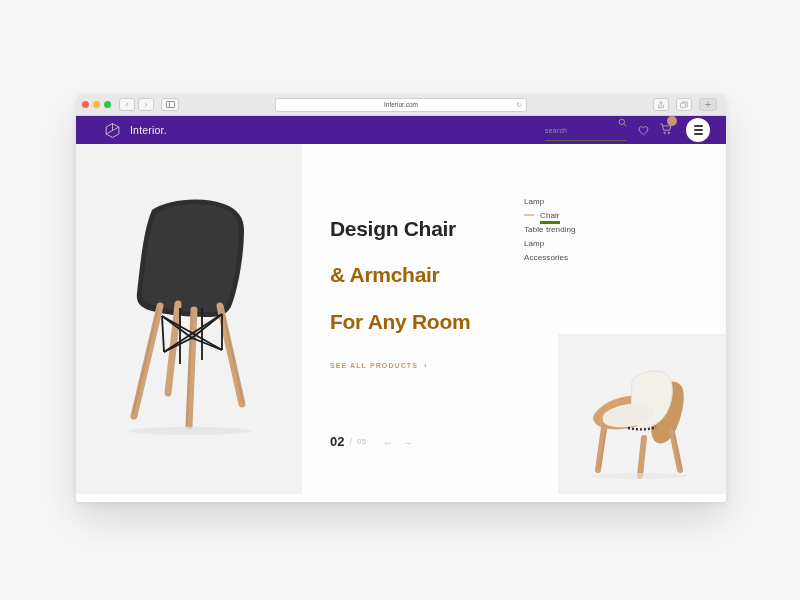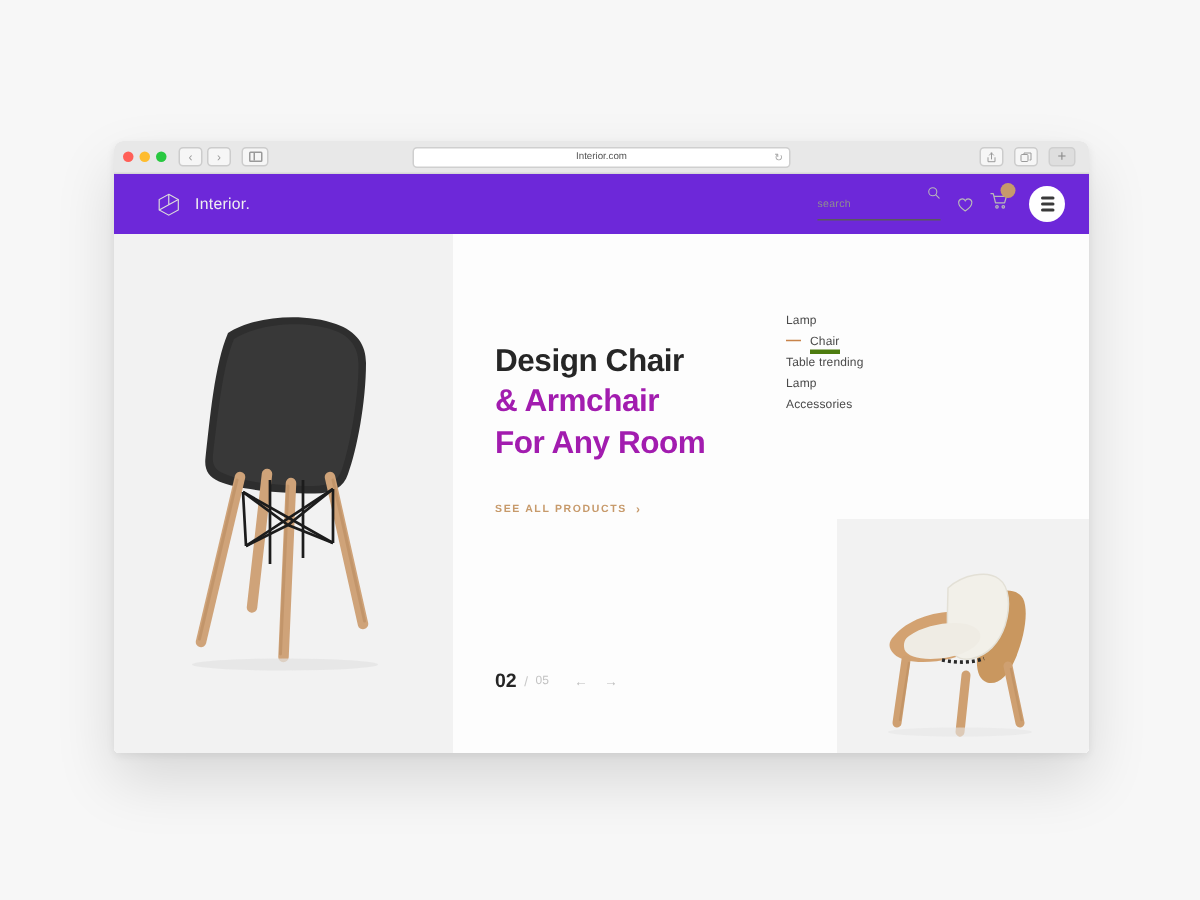--- a/index.html
+++ b/index.html
@@ -48,21 +48,21 @@
     display:flex; align-items:center; justify-content:center;
     font-size:6.5px; color:#555;
   }
   .reload { position:absolute; right:4px; font-size:7px; color:#aaa; }
 
   .chrome-right { margin-left:auto; display:flex; align-items:center; gap:4px; }
   .plus-btn { min-width:18px; background:#dedede; border-color:#cfcfcf; color:#8a8a8a; font-size:10px; }
 
   
   .nav {
-    height:40px; background:#6d28d9;
+    height:28px; background:#4c1d95;
     display:flex; align-items:center;
     padding:0 16px 0 28px;
   }
   .brand { display:flex; align-items:center; gap:9px; }
   .brand-name { color:#f0f0f0; font-size:10.5px; letter-spacing:.2px; }
 
   .nav-right { margin-left:auto; display:flex; align-items:center; gap:11px; }
   .search-wrap {
     position:relative; width:82px;
     border-bottom:1px solid #5a5a5a; padding-bottom:3px;
@@ -97,21 +97,21 @@
   .hero-img { position:absolute; left:14px; top:44px; width:200px; height:250px; }
 
   .content { flex:1; background:#fdfdfd; position:relative; padding:52px 0 0 28px; }
 
   .eyebrow {
     font-size:7.5px; letter-spacing:1.6px; color:#a6a6a6; font-weight:bold;
   }
   .headline { margin-top:14px; line-height:1.3; }
   .headline div { font-size:21px; font-weight:bold; letter-spacing:-.3px; }
   .h-dark { color:#262626;margin-top:19px; }
-  .h-grey { color:#a21caf; }
+  .h-grey { color:#a16207;margin-top:19px; }
 
   .cta {
     margin-top:26px; display:inline-flex; align-items:center; gap:6px;
     font-size:7px; font-weight:bold; letter-spacing:1.1px; color:#c79a6b;
     text-decoration:none; cursor:pointer;
   }
   .cta .chev { font-size:8px; }
 
   .pager {
     position:absolute; left:28px; bottom:46px;

